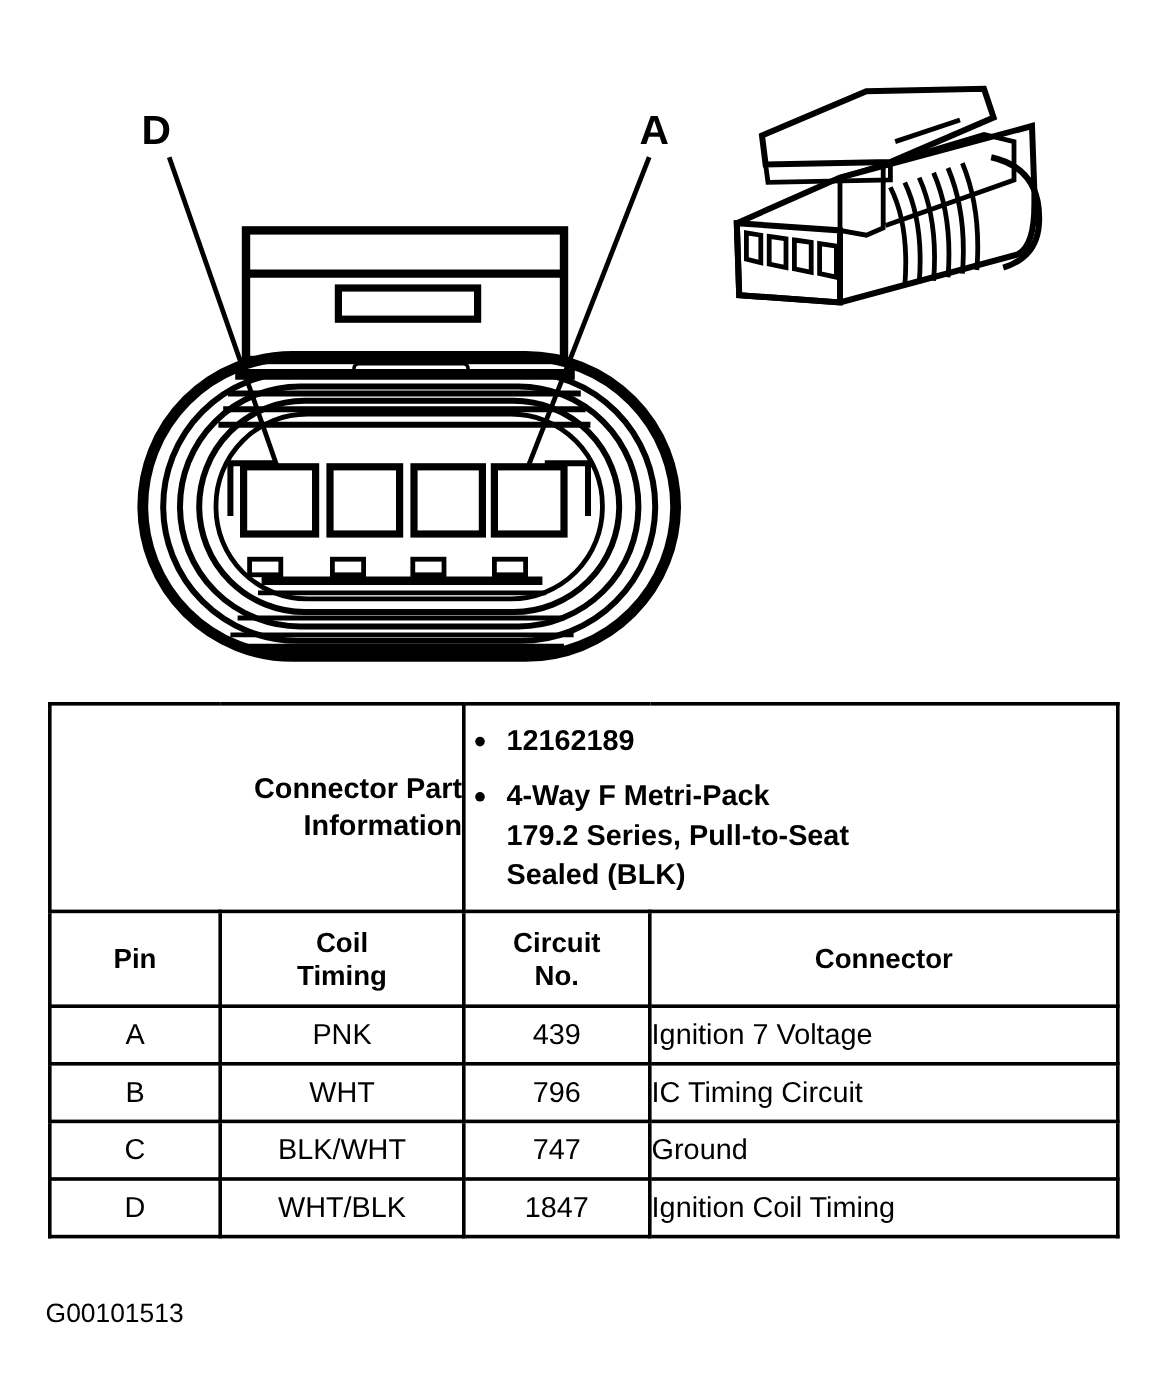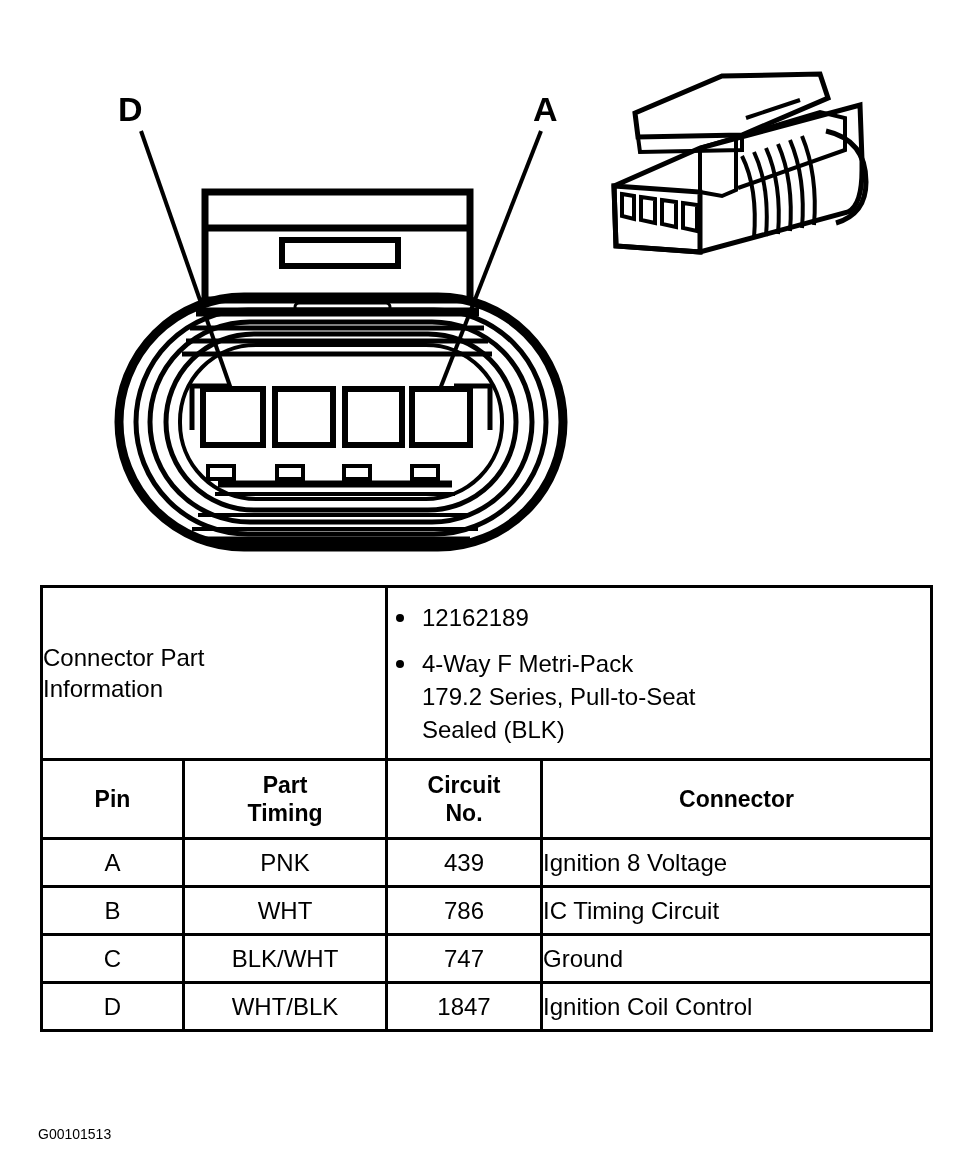--- a/index.html
+++ b/index.html
@@ -53,37 +53,37 @@
     padding: 0;
     vertical-align: middle;
   }
   .col-pin      { width: 142px; }
   .col-wire     { width: 203px; }
   .col-circuit  { width: 155px; }
   .col-function { width: 390px; }
 
   .cell-part-info {
     height: 170px;
-    text-align: left;
-    font-weight: normal;
+    text-align: right;
+    font-weight: bold;
     font-size: 24px;
     line-height: 31px;
   }
   .cell-part-list {
     height: 170px;
     padding: 8px 0 8px 26px;
   }
   .part-list {
     margin: 0;
     padding: 0 0 0 34px;
     list-style: none;
   }
   .part-list li {
     position: relative;
-    font-weight: normal;
+    font-weight: bold;
     font-size: 24px;
     line-height: 33px;
     margin-bottom: 13px;
   }
   .part-list li:last-child { margin-bottom: 0; }
   .part-list li::before {
     content: "";
     position: absolute;
     left: -26px;
     top: 13px;
@@ -116,24 +116,23 @@
   .data-cell.fn {
     text-align: left;
     padding-left: 14px;
   }
 
   
   #figure-id {
     position: absolute;
     left: 38px;
     top: 1082px;
-    font-size: 14px;
+    font-size: 22px;
     font-weight: normal;
     font-family: "Liberation Sans", sans-serif;
-    margin-top: 44px;
   }
 </style>
 </head>
 <body>
 
 <div id="figure-area">
 
   <svg width="969" height="570" viewBox="0 0 969 570">
 
     <g stroke="#000" stroke-width="4" fill="none">
@@ -256,50 +255,50 @@
             <span>179.2 Series, Pull-to-Seat</span><br>
             <span>Sealed (BLK)</span>
           </li>
         </ul>
       </td>
     </tr>
 
     <tr>
       <td class="hdr-cell bottom-align">Pin</td>
       <td class="hdr-cell two-line">
-        <span>Part</span>
+        <span>Coil</span>
         <span>Timing</span>
       </td>
       <td class="hdr-cell two-line">
         <span>Circuit</span>
         <span>No.</span>
       </td>
       <td class="hdr-cell bottom-align">Connector</td>
     </tr>
 
     <tr>
       <td class="data-cell">A</td>
       <td class="data-cell">PNK</td>
       <td class="data-cell">439</td>
-      <td class="data-cell fn">Ignition 8 Voltage</td>
+      <td class="data-cell fn">Ignition 7 Voltage</td>
     </tr>
     <tr>
       <td class="data-cell">B</td>
       <td class="data-cell">WHT</td>
-      <td class="data-cell">786</td>
+      <td class="data-cell">796</td>
       <td class="data-cell fn">IC Timing Circuit</td>
     </tr>
     <tr>
       <td class="data-cell">C</td>
       <td class="data-cell">BLK/WHT</td>
       <td class="data-cell">747</td>
       <td class="data-cell fn">Ground</td>
     </tr>
     <tr>
       <td class="data-cell">D</td>
       <td class="data-cell">WHT/BLK</td>
       <td class="data-cell">1847</td>
-      <td class="data-cell fn">Ignition Coil Control</td>
+      <td class="data-cell fn">Ignition Coil Timing</td>
     </tr>
   </tbody>
 </table>
 
 <div id="figure-id">G00101513</div>
 
 </body></html>

